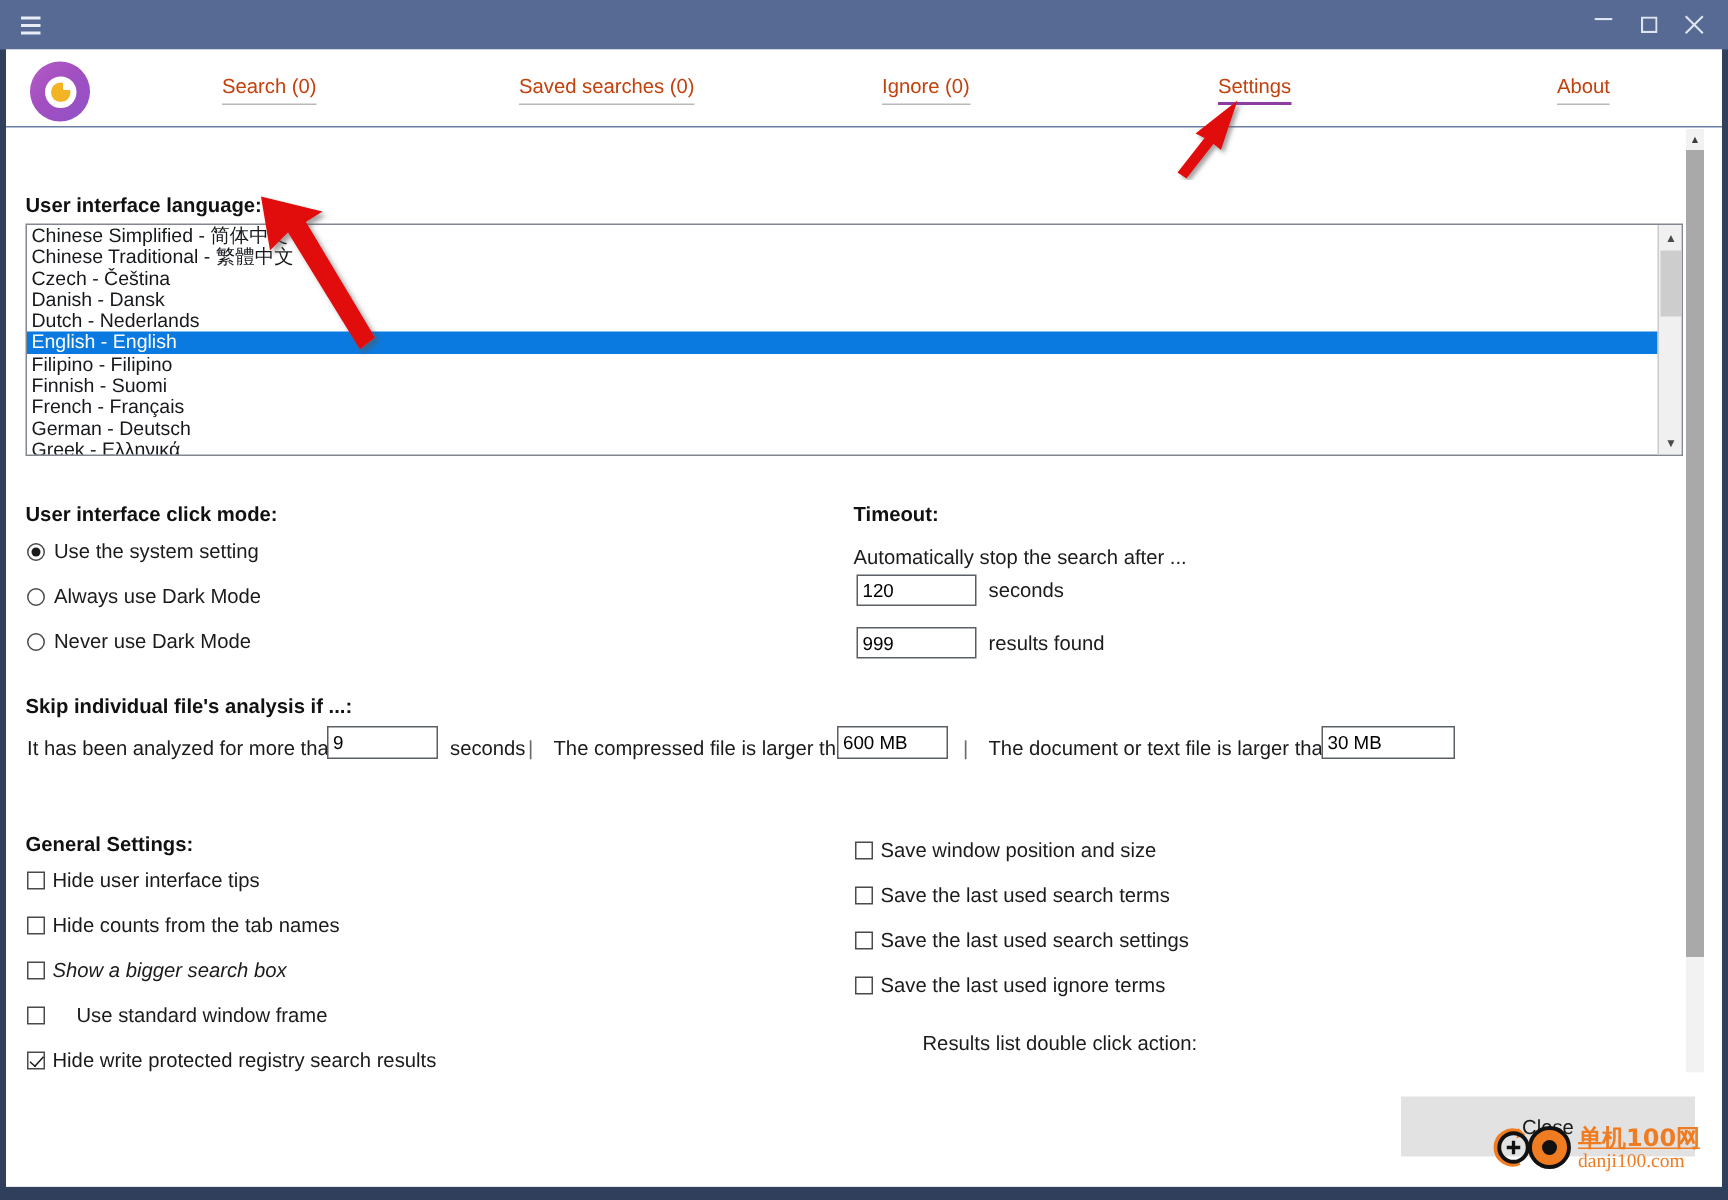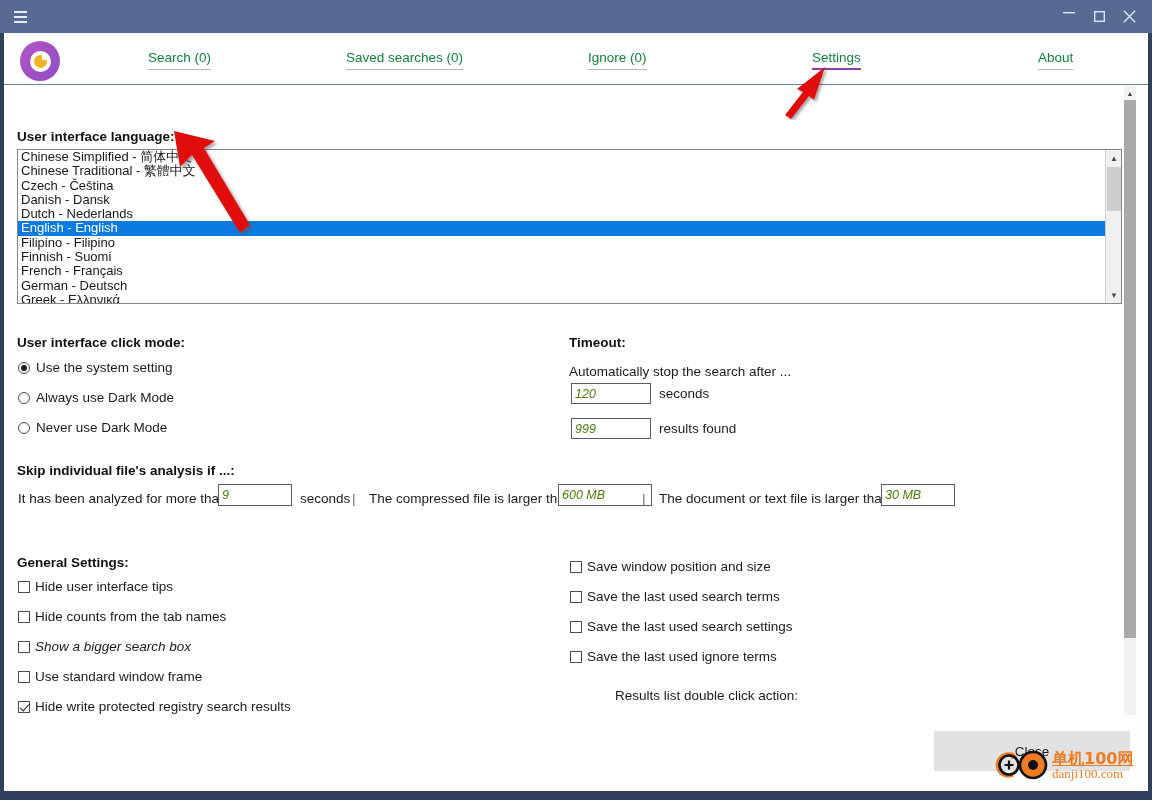--- a/index.html
+++ b/index.html
@@ -79,21 +79,21 @@
     content: ""; position: absolute; right: -1px; top: -1px;
     width: 6px; height: 6px; background: #ffffff; border-radius: 1px;
   }
   .tabs {
     position: absolute; left: 96px; top: 0;
     width: 1030px; height: 52px;
     display: flex; align-items: center;
   }
   .tab {
     position: absolute; top: 17px;
-    font-size: 13.5px; color: #15803d;
+    font-size: 13.5px; color: #c2410c;
     padding-bottom: 5px;
     cursor: pointer;
     white-space: nowrap;
   }
   .tab::after {
     content: ""; position: absolute;
     left: 0; right: 0; bottom: 0;
     height: 1px; background: #b8b8b8;
   }
   .tab.active::after { background: #8e3ea0; height: 2px; }
@@ -179,24 +179,23 @@
   }
   .check.on .mark::after {
     content: ""; position: absolute; left: 3px; top: 0px;
     width: 4px; height: 8px;
     border: solid #1b1b1b; border-width: 0 1.5px 1.5px 0;
     transform: rotate(42deg);
   }
   .tbox {
     border: 1px solid #5a5f66; background: #fff;
     font-family: "Liberation Sans", sans-serif;
-    font-size: 12.5px; color: #4d7c0f;
+    font-size: 12.5px; color: #000000;
     padding: 1px 3px;
     outline: none;
-    font-style: italic;
   }
 
   
   .main-sb {
     position: absolute; right: 0; top: 0;
     width: 12px; height: 674px;
     background: #f2f2f2;
   }
   .main-sb .arrow {
     width: 12px; height: 14px;
@@ -342,40 +341,40 @@
         <span class="lbl" style="position:absolute;left:655px;top:300px;">seconds</span>
         <input class="tbox" style="position: absolute; left: 567px; top: 332px; width: 80px; height: 21px;" value="999">
         <span class="lbl" style="position:absolute;left:655px;top:335px;">results found</span>
 
         <h3 class="section" style="position:absolute;left:13px;top:377px;">Skip individual file's analysis if ...:</h3>
         <span class="lbl" style="position:absolute;left:14px;top:405px;">It has been analyzed for more than</span>
         <input class="tbox" style="position: absolute; left: 214px; top: 398px; width: 74px; height: 22px;" value="9">
         <span class="lbl" style="position:absolute;left:296px;top:405px;">seconds</span>
         <span class="lbl" style="position:absolute;left:348px;top:405px;color:#6a6a6a;">|</span>
         <span class="lbl" style="position:absolute;left:365px;top:405px;">The compressed file is larger than</span>
-        <input class="tbox" style="position: absolute; left: 554px; top: 398px; width: 94px; height: 22px;" value="600 MB">
+        <input class="tbox" style="position: absolute; left: 554px; top: 398px; width: 74px; height: 22px;" value="600 MB">
         <span class="lbl" style="position:absolute;left:638px;top:405px;color:#6a6a6a;">|</span>
         <span class="lbl" style="position:absolute;left:655px;top:405px;">The document or text file is larger than</span>
-        <input class="tbox" style="position: absolute; left: 877px; top: 398px; width: 74px; height: 22px;" value="30 MB">
+        <input class="tbox" style="position: absolute; left: 877px; top: 398px; width: 89px; height: 22px;" value="30 MB">
 
         <h3 class="section" style="position:absolute;left:13px;top:469px;">General Settings:</h3>
         <div id="genleft">
             <div class="check" style="position: absolute; left: 14px; top: 493px;">
               <span class="mark"></span>
               <span>Hide user interface tips</span>
             </div>
             <div class="check" style="position: absolute; left: 14px; top: 523px;">
               <span class="mark"></span>
               <span>Hide counts from the tab names</span>
             </div>
             <div class="check" style="position: absolute; left: 14px; top: 553px; font-style: italic;">
               <span class="mark"></span>
               <span>Show a bigger search box</span>
             </div>
-            <div class="check" style="position: absolute; left: 14px; top: 583px;">
+            <div class="check" style="position: absolute; left: 14px; top: 583px; gap: 16px;">
               <span class="mark"></span>
               <span>Use standard window frame</span>
             </div>
             <div class="check on" style="position: absolute; left: 14px; top: 613px;">
               <span class="mark"></span>
               <span>Hide write protected registry search results</span>
             </div>
             <div class="check" style="position: absolute; left: 14px; top: 643px;">
               <span class="mark"></span>
               <span>Use a custom font size</span>

